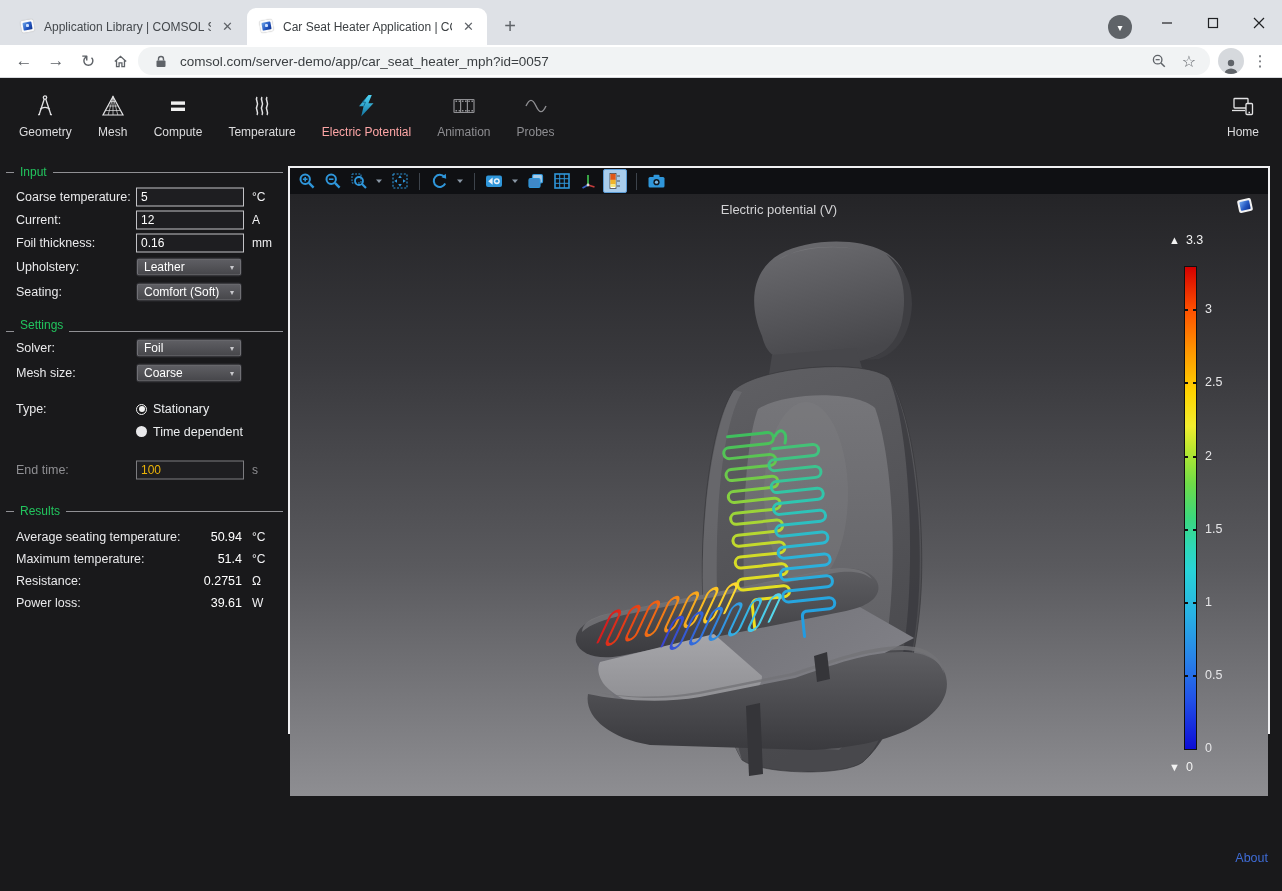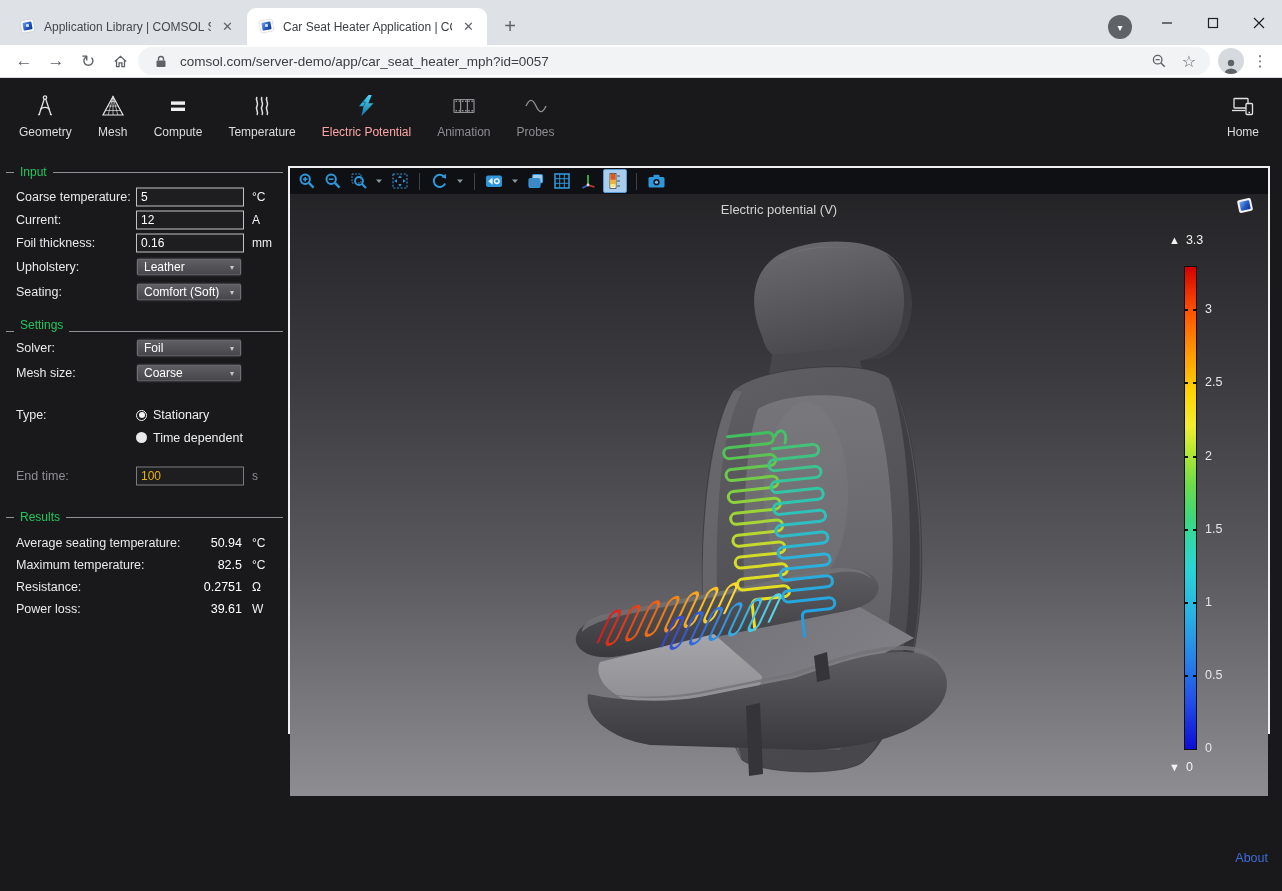--- a/index.html
+++ b/index.html
@@ -330,21 +330,21 @@
           <span class="caret">▾</span>
         </div>
       </div>
       <div class="srow" style="height:25px;">
         <span class="lbl">Mesh size:</span>
         <div class="fselect">
           <span class="sval">Coarse</span>
           <span class="caret">▾</span>
         </div>
       </div>
-      <div class="srow" style="height:24px;margin-top:18px;">
+      <div class="srow" style="height:24px;margin-top:12px;">
         <span class="lbl">Type:</span>
         <span class="radio-wrap">
           <span class="radio checked"></span>
           <span class="rlabel">Stationary</span>
         </span>
       </div>
       <div class="srow" style="height:21px;padding-left:27px;">
         <span class="radio-wrap">
           <span class="radio"></span>
           <span class="rlabel">Time dependent</span>
@@ -361,21 +361,21 @@
         <span class="gtitle">Results</span>
         <span class="gline"></span>
       </div>
       <div class="rrow" style="margin-top:7px;">
         <span class="lbl">Average seating temperature:</span>
         <span class="rval">50.94</span>
         <span class="unit">°C</span>
       </div>
       <div class="rrow">
         <span class="lbl">Maximum temperature:</span>
-        <span class="rval">82.5</span>
+        <span class="rval">51.4</span>
         <span class="unit">°C</span>
       </div>
       <div class="rrow">
         <span class="lbl">Resistance:</span>
         <span class="rval">0.2751</span>
         <span class="unit">Ω</span>
       </div>
       <div class="rrow">
         <span class="lbl">Power loss:</span>
         <span class="rval">39.61</span>

